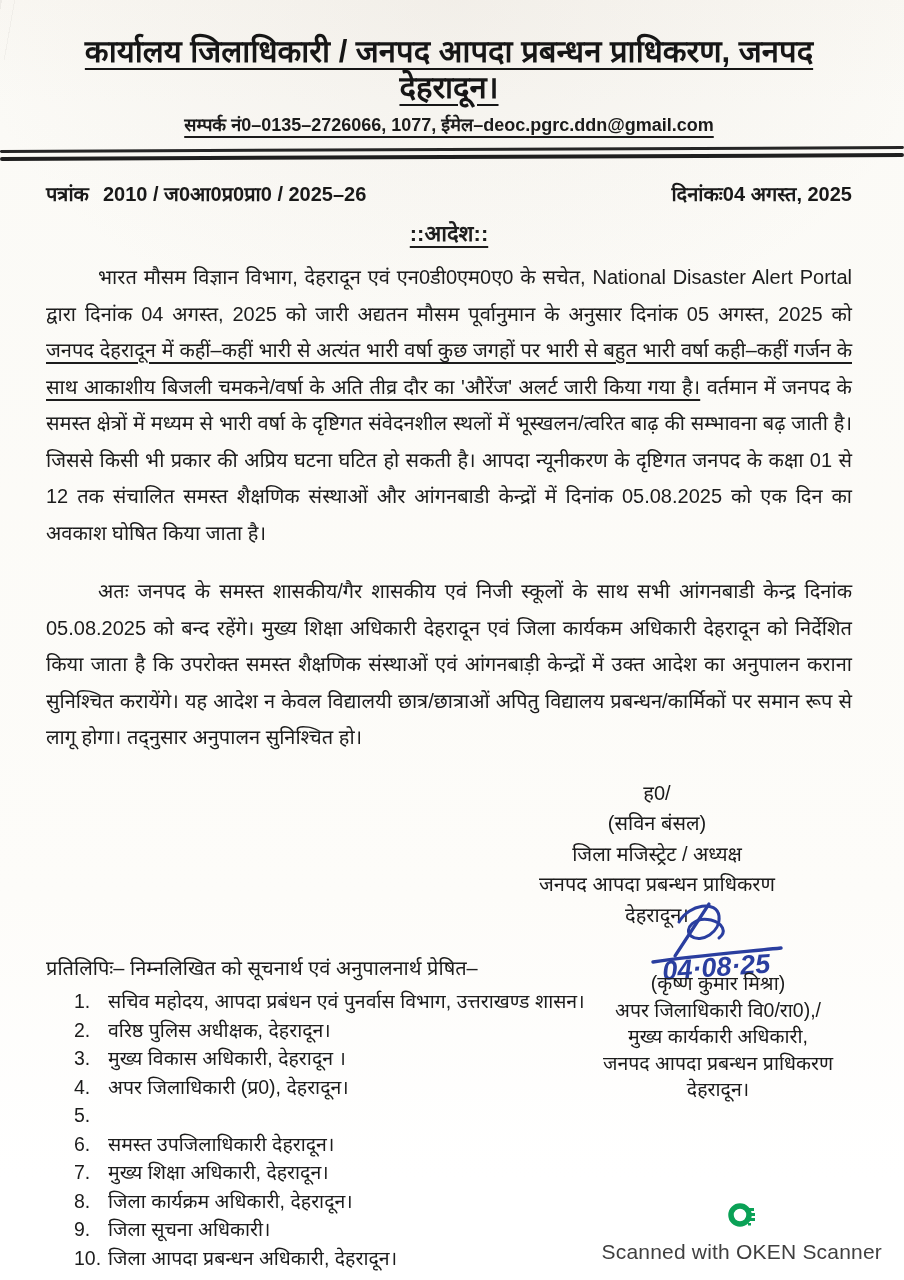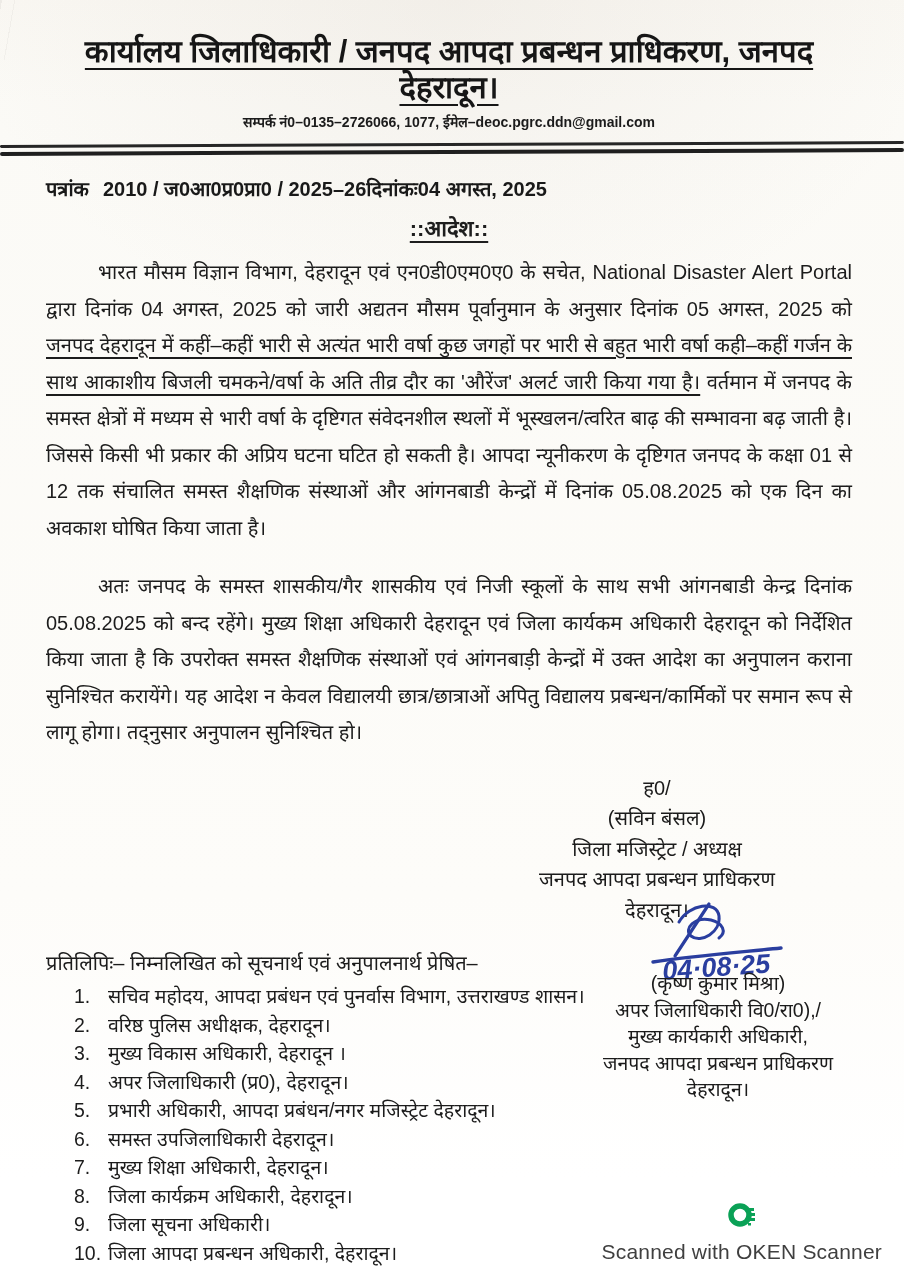--- a/index.html
+++ b/index.html
@@ -21,29 +21,29 @@
       linear-gradient(100deg, rgba(120,115,110,.25) 0 2px, transparent 2px 14px, rgba(120,115,110,.18) 14px 15px, transparent 15px);
     opacity:.35;pointer-events:none;
   }
   .content{padding:34px 52px 0 46px;}
   .hdr-office{
     text-align:center;font-size:31px;font-weight:700;line-height:36px;
     text-decoration:underline;text-underline-offset:6px;text-decoration-thickness:2px;
     color:#161616;
   }
   .hdr-contact{
-    text-align:center;font-size:14px;font-weight:700;margin-top:6px;
-    text-underline-offset:5px;text-decoration-thickness:2px;
+    text-align:center;font-size:18px;font-weight:700;margin-top:6px;
+    text-decoration:underline;text-underline-offset:5px;text-decoration-thickness:2px;
     color:#1b1b1b;
   }
   .rule-wrap{position:relative;height:18px;margin:12px -52px 0 -46px;transform:rotate(-0.25deg);}
   .rule-top{position:absolute;top:0;left:0;right:0;height:3px;background:#262626;border-radius:2px;}
   .rule-bot{position:absolute;top:7px;left:0;right:0;height:4px;background:#1f1f1f;border-radius:2px;}
   .ref-row{
-    display:flex;align-items:baseline;
+    display:flex;justify-content:space-between;align-items:baseline;
     margin-top:14px;font-size:20px;font-weight:700;color:#191919;
   }
   .ref-left .sp{display:inline-block;width:14px;}
   .order-title{
     text-align:center;font-size:22px;font-weight:700;margin-top:10px;
   }
   .order-title span{
     text-decoration:underline;text-underline-offset:5px;text-decoration-thickness:2px;
   }
   .para{
@@ -128,21 +128,20 @@
         <div class="row">
             <span class="num">3.</span>
             <span>मुख्य विकास अधिकारी, देहरादून ।</span>
           </div>
         <div class="row">
             <span class="num">4.</span>
             <span>अपर जिलाधिकारी (प्र0), देहरादून।</span>
           </div>
         <div class="row">
             <span class="num">5.</span>
-            <span>प्रभारी अधिकारी, आपदा प्रबंधन/नगर मजिस्ट्रेट देहरादून।</span>
           </div>
         <div class="row">
             <span class="num">6.</span>
             <span>समस्त उपजिलाधिकारी देहरादून।</span>
           </div>
         <div class="row">
             <span class="num">7.</span>
             <span>मुख्य शिक्षा अधिकारी, देहरादून।</span>
           </div>
         <div class="row">

